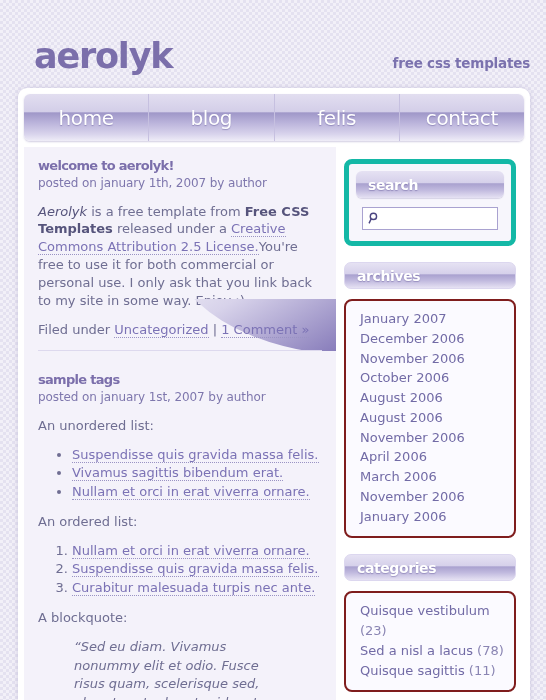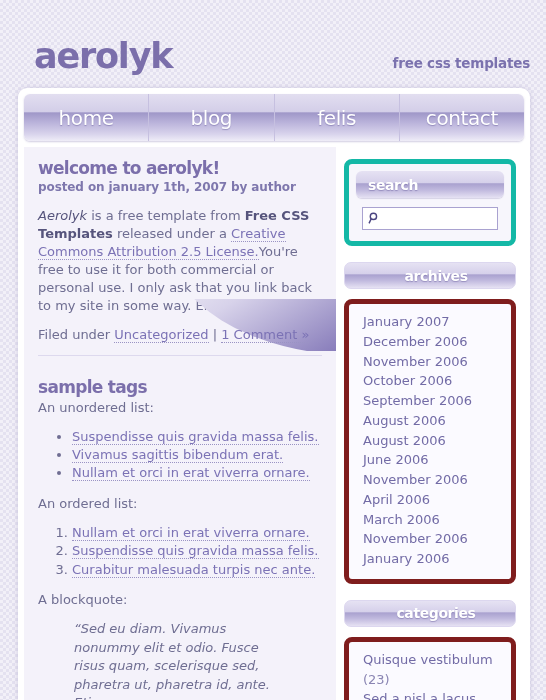--- a/index.html
+++ b/index.html
@@ -109,30 +109,30 @@
   }
   #sidebar {
     width: 188px;
     padding: 12px 8px 0 8px;
     box-sizing: border-box;
   }
 
   
   .post { position: relative; }
   .post-title {
-    font-size: 17px;
+    font-size: 13px;
     font-weight: bold;
     color: #7b6fab;
     letter-spacing: -0.7px;
     margin: 0 0 2px 0;
     line-height: 1.12;
   }
   .post-meta {
     font-size: 12px;
-    font-weight: bold;
+    font-weight: normal;
     color: #7e77ad;
     margin: 0 0 13px 0;
     letter-spacing: -0.1px;
   }
   .post p {
     font-size: 13px;
     line-height: 1.38;
     margin: 0 0 11px 0;
     color: #6f6e92;
   }
@@ -263,40 +263,39 @@
         #c0b9de 70%,
         #e6e2f3 100%);
     color: #ffffff;
     font-size: 14px;
     font-weight: bold;
     letter-spacing: -0.4px;
     text-shadow: 0 1px 1px rgba(110,100,160,0.5);
     box-sizing: border-box;
     border: 1px solid #dcd7ef;
     margin-bottom: 10px;
-    justify-content: center;
   }
   .link-list {
     list-style: none;
     margin: 0;
     padding: 0 0 0 8px;
   }
   .link-list li {
     font-size: 13px;
     line-height: 1.52;
   }
   .link-list a {
     color: #726ba6;
     text-decoration: none;
     cursor: pointer;
   }
   .cat-count { color: #8a85b3; }
 
   .panel-wrap {
-    border: 5px solid #7f1d1d;
+    border: 2px solid #7f1d1d;
     border-radius: 8px;
     background: #fbfaff;
     padding: 8px 6px 10px 6px;
     box-sizing: border-box;
   }
 </style>
 </head>
 <body>
 
 <div id="header">
@@ -331,20 +330,21 @@
         <p><i>Aerolyk</i><span> is a free template from </span><b>Free CSS Templates</b><span> released under a </span><a class="dotted">Creative Commons Attribution 2.5 License.</a><span>You're free to use it for both commercial or personal use. I only ask that you link back to my site in some way. Enjoy :)</span></p>
 
         <div class="swoosh"></div>
 
         <p class="filed"><span>Filed under </span><a class="dotted">Uncategorized</a><span> | </span><a class="dotted">1 Comment »</a></p>
         <hr class="post-divider">
       </div>
 
       <div class="post">
         <h2 class="post-title">sample tags</h2>
+        <div class="post-meta">posted on january 1st, 2007 by author</div>
 
         <p>An unordered list:</p>
         <ul>
           <li><a class="dotted">Suspendisse quis gravida massa felis.</a></li>
           <li><a class="dotted">Vivamus sagittis bibendum erat.</a></li>
           <li><a class="dotted">Nullam et orci in erat viverra ornare.</a></li>
         </ul>
 
         <p>An ordered list:</p>
         <ol>
@@ -381,24 +381,22 @@
       <div class="widget">
         <div class="widget-title-standalone">
           <span>archives</span>
         </div>
         <div class="panel-wrap">
           <ul class="link-list">
             <li><a>January 2007</a></li>
             <li><a>December 2006</a></li>
             <li><a>November 2006</a></li>
             <li><a>October 2006</a></li>
-            <li><a>September 2006</a></li>
             <li><a>August 2006</a></li>
             <li><a>August 2006</a></li>
-            <li><a>June 2006</a></li>
             <li><a>November 2006</a></li>
             <li><a>April 2006</a></li>
             <li><a>March 2006</a></li>
             <li><a>November 2006</a></li>
             <li><a>January 2006</a></li>
           </ul>
         </div>
       </div>
 
       <div class="widget">

